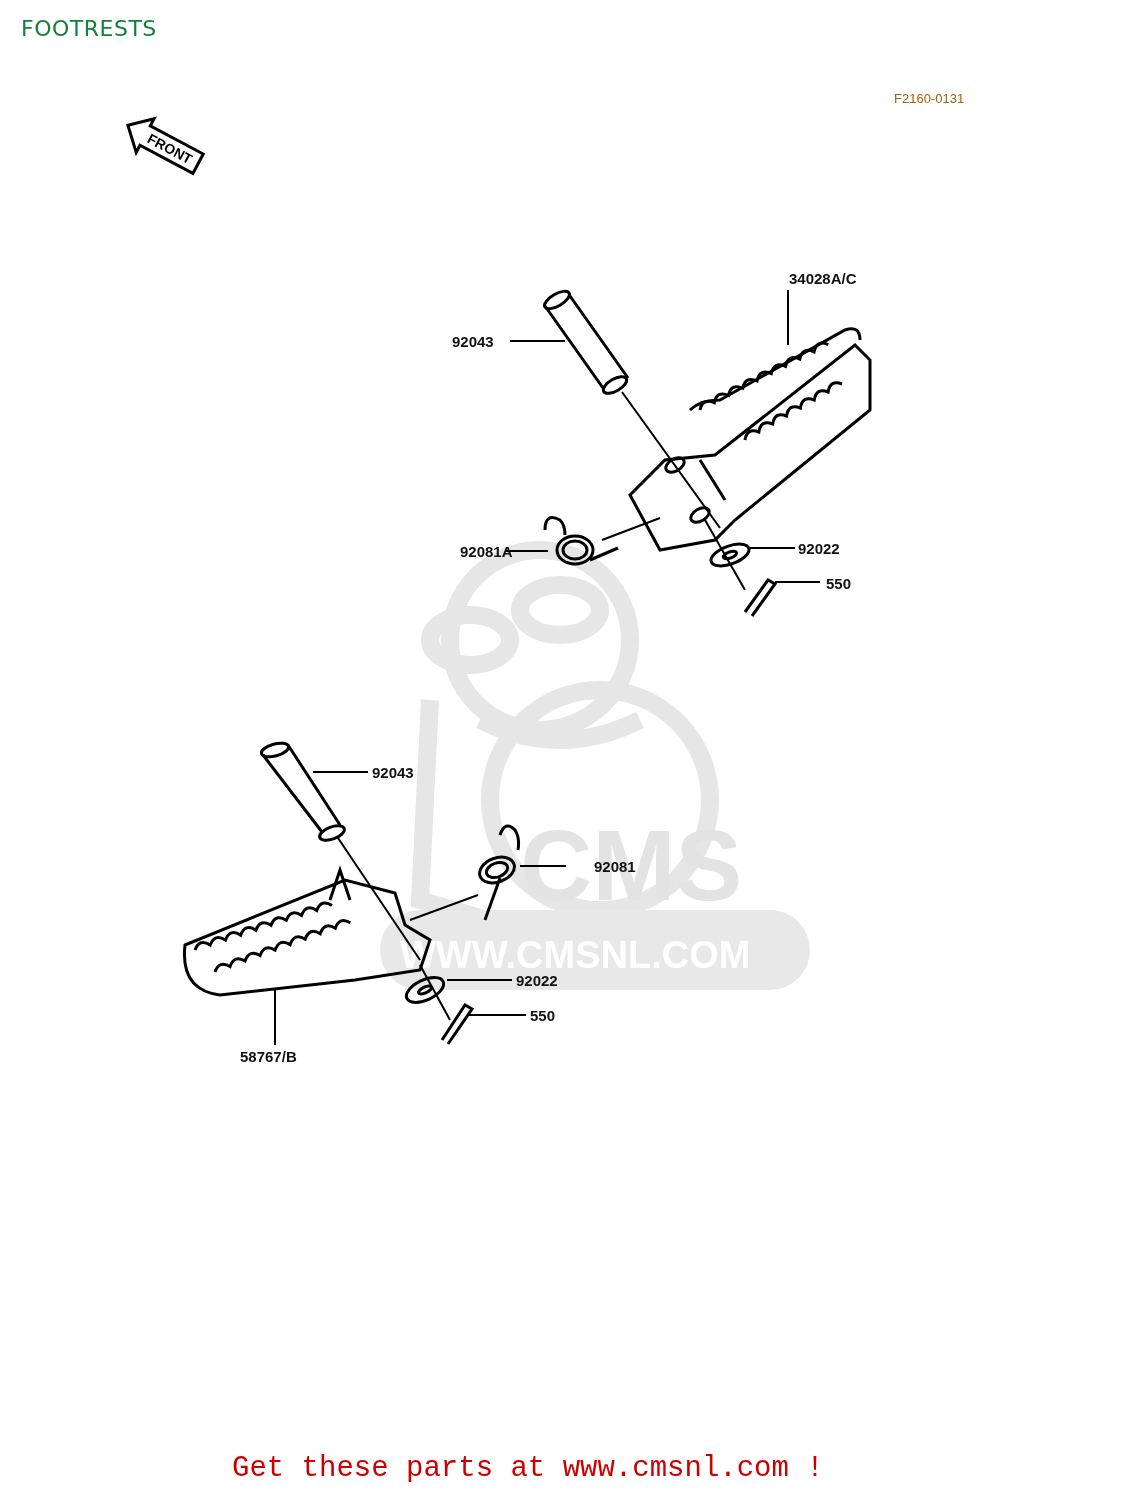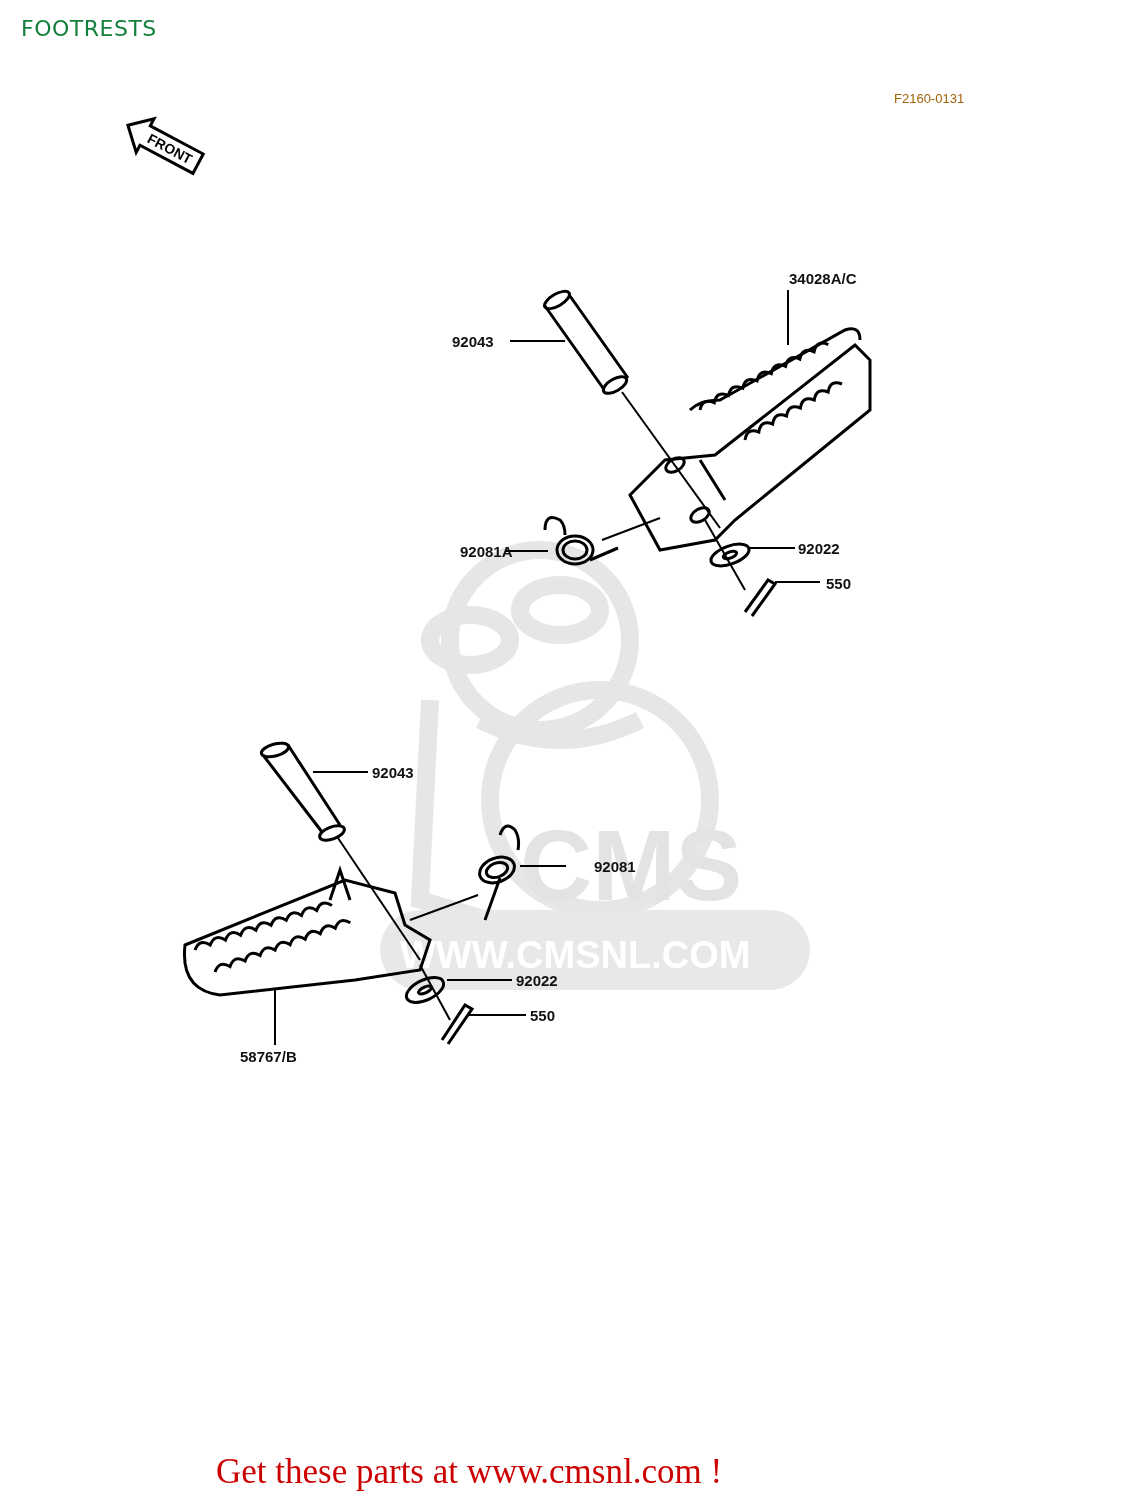--- a/index.html
+++ b/index.html
@@ -1,20 +1,20 @@
 <!DOCTYPE html>
 <html><head>
   <meta charset="utf-8">
   <style>
     html, body { margin:0; padding:0; background:#ffffff; }
     body { width:1146px; height:1500px; position:relative; overflow:hidden; font-family:"DejaVu Sans", sans-serif; }
     .title { position:absolute; left:21px; top:16px; font-size:22px; color:#15803d; font-family:"DejaVu Sans", sans-serif; letter-spacing:0.5px; }
     .ref { position:absolute; left:894px; top:91px; font-size:13px; font-weight:normal; color:#a16207; font-family:"Liberation Sans", sans-serif; }
     .lbl { position:absolute; font-size:15px; font-weight:bold; color:#111; font-family:"Liberation Sans", sans-serif; white-space:nowrap; }
-    .footer { position:absolute; left:216px; top:1452px; font-size:35px; color:#cc0000; font-family:Liberation Serif, serif; }
+    .footer { position:absolute; left:232px; top:1452px; font-size:29px; color:#cc0000; font-family:Liberation Mono, monospace; }
     svg { position:absolute; left:0; top:0; }
   </style>
 </head>
 <body>
 
 <div class="title">FOOTRESTS</div>
 <div class="ref">F2160-0131</div>
 
 <svg width="1146" height="1500" viewBox="0 0 1146 1500">
 

